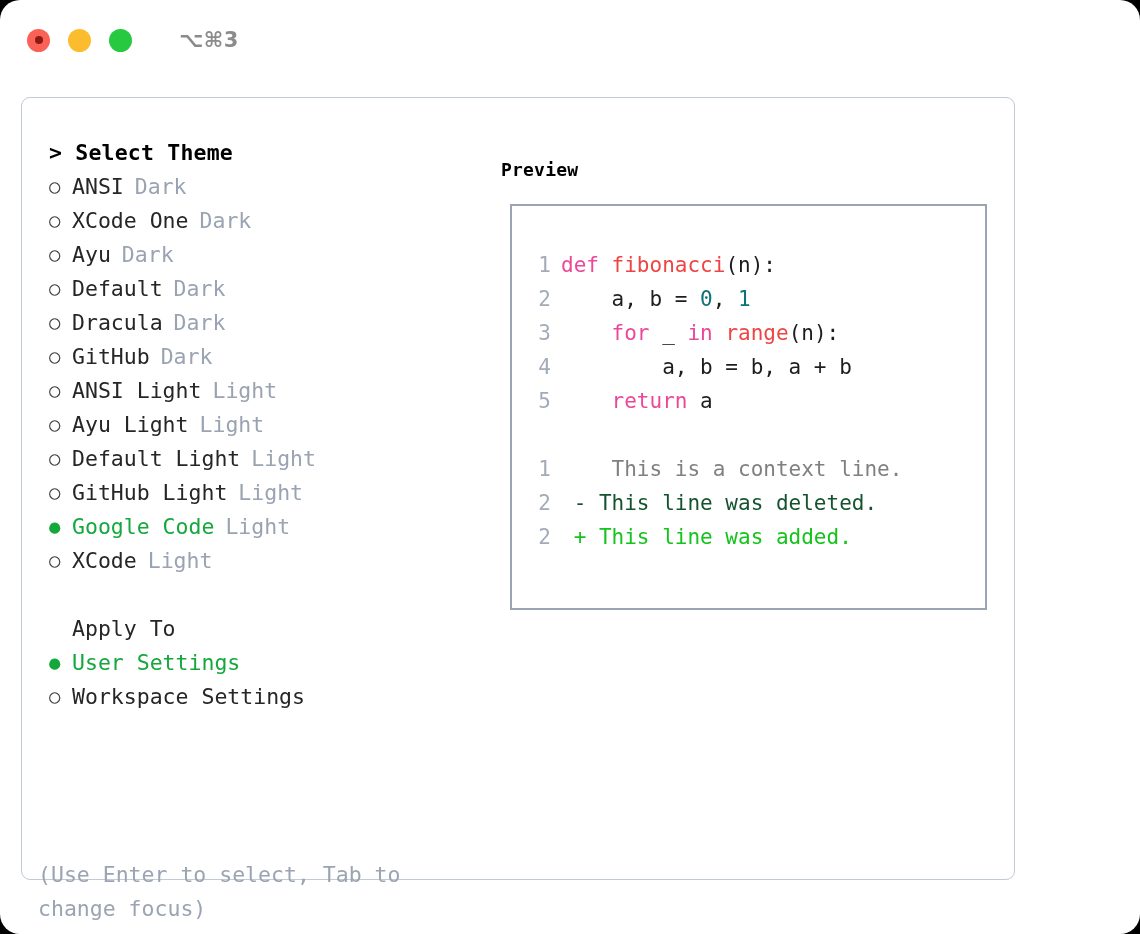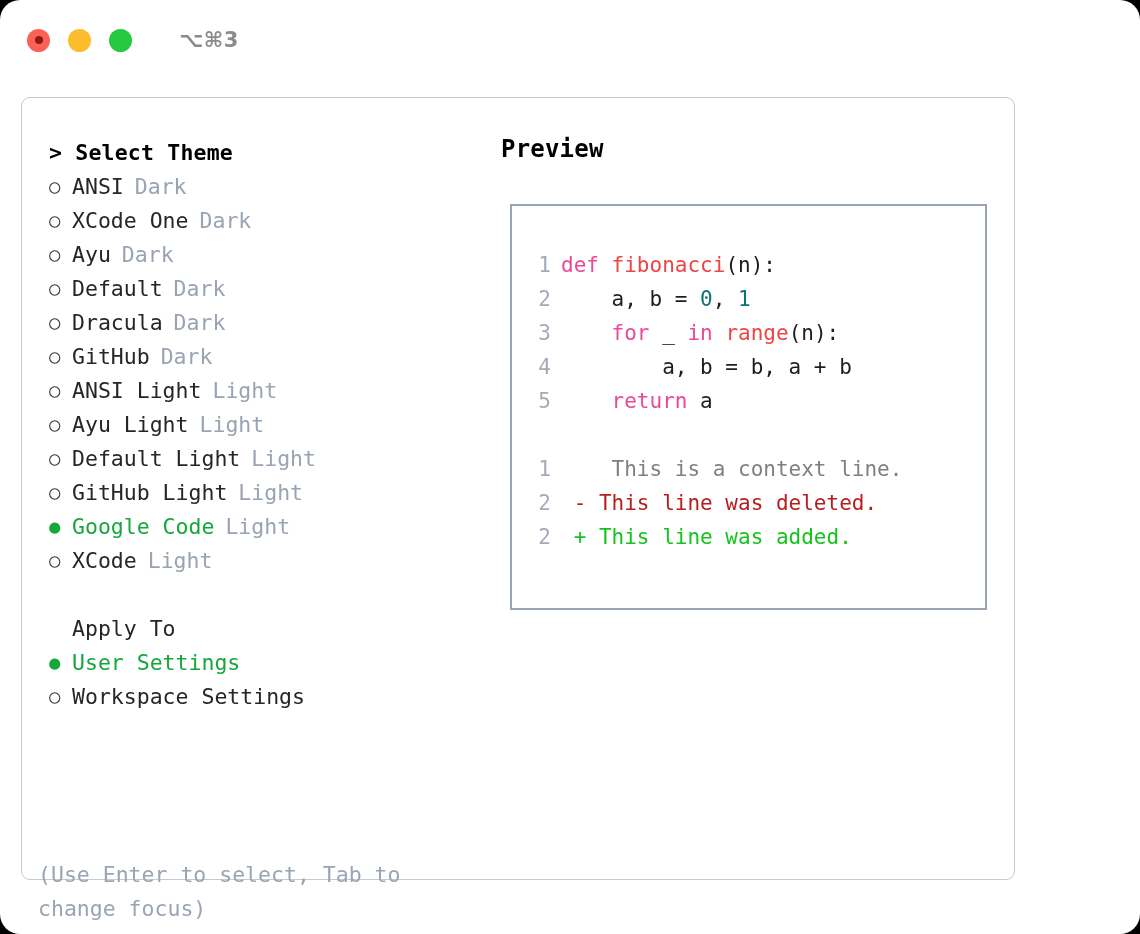--- a/index.html
+++ b/index.html
@@ -131,24 +131,25 @@
     color: #9aa4b2;
   }
 
   
   #right-col {
     position: absolute;
     left: 479px;
     top: 37px;
   }
   #preview-title {
-    font-size: 24px;
+    font-size: 18px;
     font-weight: bold;
     color: #000000;
     letter-spacing: 0.2px;
+    margin-top: 24px;
   }
   #preview-box {
     position: absolute;
     left: 9px;
     top: 69px;
     width: 477px;
     height: 406px;
     border: 2px solid #9aa5b4;
     box-sizing: border-box;
     background: #ffffff;
@@ -168,21 +169,21 @@
     flex: 0 0 26px;
     text-align: right;
     color: #a3abb9;
     margin-right: 10px;
   }
   .kw   { color: #ec4899; margin-top: 46px; }
   .fn   { color: #ef4444; margin-top: 41px; }
   .num  { color: #0d7377; }
   .pl   { color: #1d1d1d; }
   .ctx  { color: #808080; }
-  .del  { color: #b91c1c; }
+  .del  { color: #14532d; }
   .add  { color: #14c31b; }
   .blank { height: 34px; }
 </style>
 </head>
 <body>
 
 <div id="window">
 
   <div id="titlebar">
     <div class="lights">

